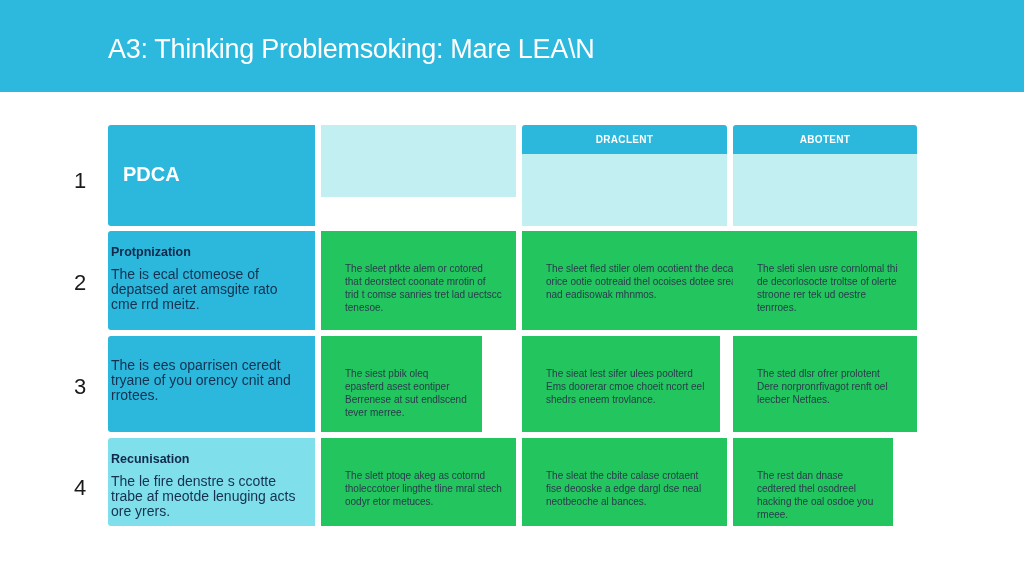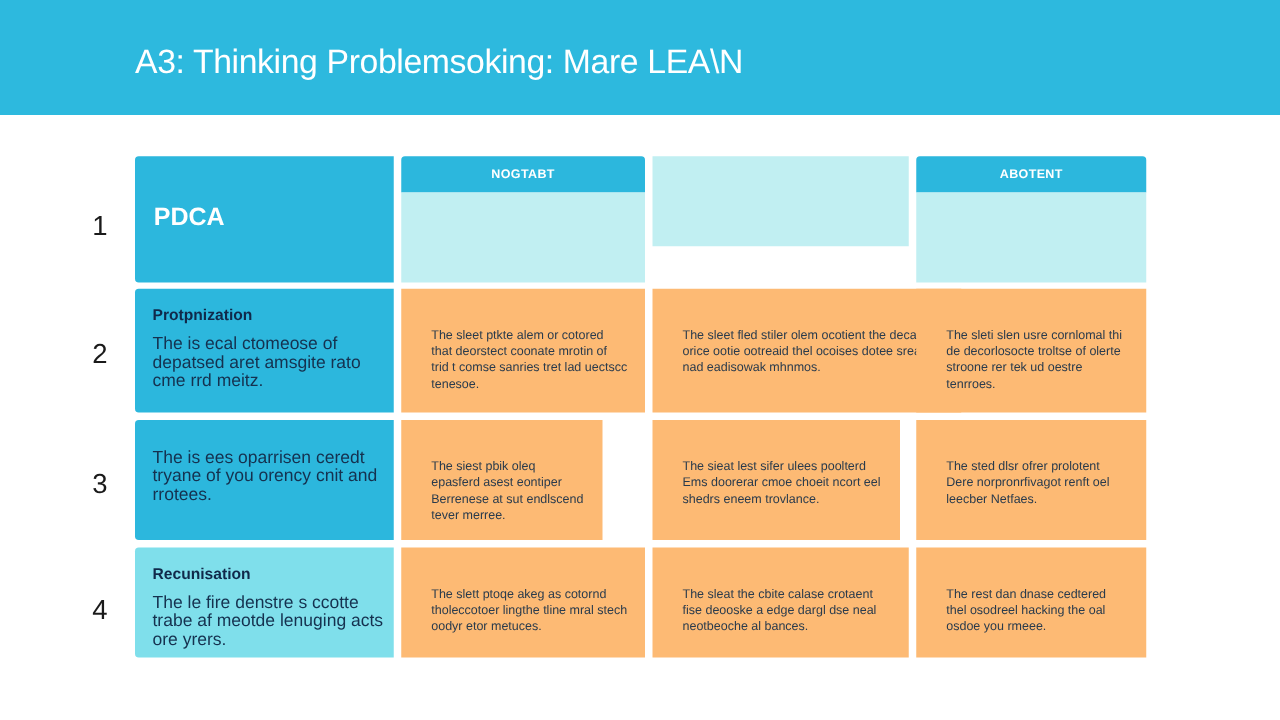--- a/index.html
+++ b/index.html
@@ -35,21 +35,21 @@
       text-align: center;
     }
 
     .cell {
       position: absolute;
       box-sizing: border-box;
     }
     .left-cell {
       background: #2cb7dd;
       border-radius: 3px 0 0 3px;
-      padding: 14px 14px;
+      padding: 14px 3px;
     }
     .left-cell.light {
       background: #7fdfeb;
     }
     .left-cell .label-big {
       font-size: 20px;
       font-weight: 700;
       color: #ffffff;
       position: absolute;
       left: 15px; top: 38px;
@@ -62,21 +62,21 @@
     }
     .left-cell .desc {
       font-size: 14px;
       color: #15314f;
       line-height: 15px;
       margin-top: 8px;
       width: 185px;
     }
 
     .data-cell {
-      background: #fdba74;
+      background: #22c55e;
     }
     .col-head {
       background: #2cb7dd;
       color: #ffffff;
       font-size: 10px;
       font-weight: 700;
       text-align: center;
       line-height: 29px;
       height: 29px;
       border-radius: 3px 3px 0 0;
@@ -104,24 +104,24 @@
 <div class="row-number" style="top:168px;">1</div>
 <div class="row-number" style="top:270px;">2</div>
 <div class="row-number" style="top:374px;">3</div>
 <div class="row-number" style="top:475px;">4</div>
 
 <div class="cell left-cell" style="left:108px; top:125px; width:207px; height:101px;">
   <div class="label-big">PDCA</div>
 </div>
 
 <div class="cell" style="left:321px; top:125px; width:195px; height:101px;">
-  <div class="col-head">NOGTABT</div>
   <div class="head-body" style="height:72px;"></div>
 </div>
 <div class="cell" style="left:522px; top:125px; width:205px; height:101px;">
+  <div class="col-head">DRACLENT</div>
   <div class="head-body" style="height:72px;"></div>
 </div>
 <div class="cell" style="left:733px; top:125px; width:184px; height:101px;">
   <div class="col-head">ABOTENT</div>
   <div class="head-body" style="height:72px;"></div>
 </div>
 
 <div class="cell left-cell" style="left:108px; top:231px; width:207px; height:99px;">
   <div class="label">Protpnization</div>
   <div class="desc">The is ecal ctomeose of depatsed aret amsgite rato cme rrd meitz.</div>
@@ -152,15 +152,15 @@
 <div class="cell left-cell light" style="left:108px; top:438px; width:207px; height:88px;">
   <div class="label">Recunisation</div>
   <div class="desc">The le fire denstre s ccotte trabe af meotde lenuging acts ore yrers.</div>
 </div>
 <div class="cell data-cell" style="left:321px; top:438px; width:195px; height:88px;padding-left:33px;">
   <div class="data-text">The slett ptoqe akeg as cotornd tholeccotoer lingthe tline mral stech oodyr etor metuces.</div>
 </div>
 <div class="cell data-cell" style="left:522px; top:438px; width:205px; height:88px;">
   <div class="data-text">The sleat the cbite calase crotaent fise deooske a edge dargl dse neal neotbeoche al bances.</div>
 </div>
-<div class="cell data-cell" style="left:733px; top:438px; width:184px; height:88px;">
+<div class="cell data-cell" style="left:733px; top:438px; width:160px; height:88px;">
   <div class="data-text">The rest dan dnase cedtered thel osodreel hacking the oal osdoe you rmeee.</div>
 </div>
 
 </body></html>

